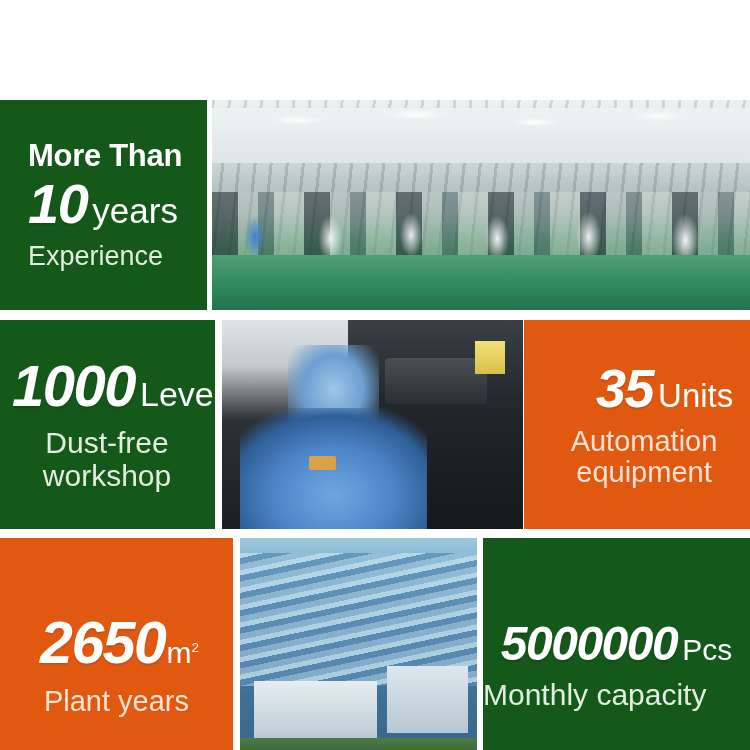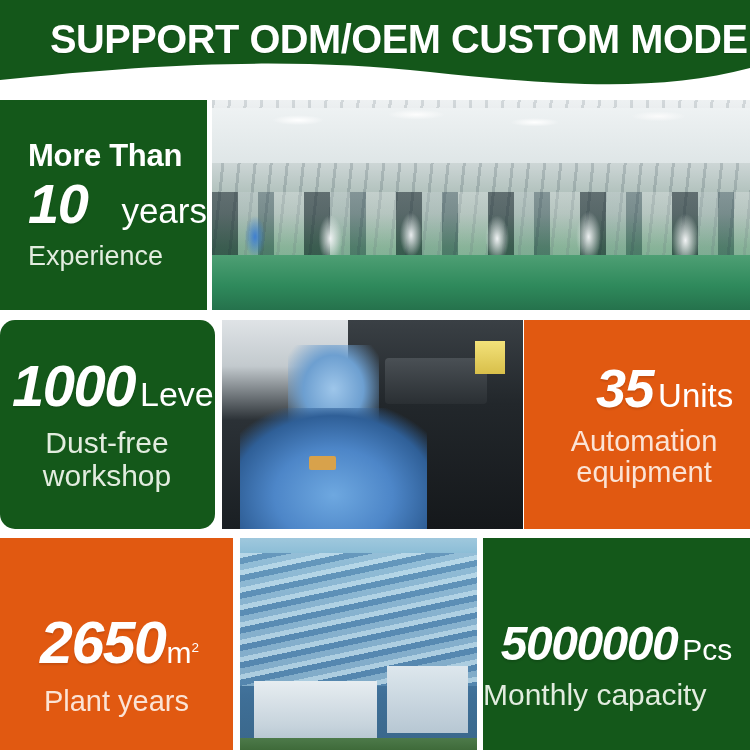--- a/index.html
+++ b/index.html
@@ -68,21 +68,20 @@
     font-size: 31px;
     font-weight: bold;
     line-height: 36px;
     letter-spacing: -0.3px;
   }
   .stat-main {
     display: flex;
     align-items: baseline;
     line-height: 1;
     white-space: nowrap;
-    justify-content: space-between;
   }
   .stat-num {
     color: #ffffff;
     font-weight: bold;
     font-style: italic;
     letter-spacing: -1.5px;
     line-height: 1;
     text-shadow: 0 2px 2px rgba(0,0,0,0.12);
   }
   .stat-unit {
@@ -100,21 +99,21 @@
   .sup { font-size: 0.45em; vertical-align: super; letter-spacing: 0; }
 
   
   #panel-experience { left: 0; width: 207px; padding-left: 28px; }
   #panel-experience .stat-main { margin-top: 2px; }
   #panel-experience .stat-num  { font-size: 56px; }
   #panel-experience .stat-unit { font-size: 35px; }
   #panel-experience .stat-sub  { font-size: 27px; margin-top: 10px; }
 
   
-  #panel-dustfree { left: 0; width: 215px; padding-left: 12px; border-radius: 15px; }
+  #panel-dustfree { left: 0; width: 215px; padding-left: 12px; }
   #panel-dustfree .stat-main   { justify-content: flex-start; }
   #panel-dustfree .stat-num    { font-size: 58px; }
   #panel-dustfree .stat-unit   { font-size: 34px; }
   #panel-dustfree .stat-sub    { font-size: 30px; margin-top: 12px; text-align: center; width: 190px; }
 
   
   #panel-automation { left: 524px; width: 226px; padding-left: 16px; }
   #panel-automation .stat-main { justify-content: flex-start; padding-left: 26px; }
   #panel-automation .stat-num  { font-size: 54px; margin-left: 30px; }
   #panel-automation .stat-unit { font-size: 33px; }
@@ -234,26 +233,20 @@
   .ph-factory .green-strip {
     position: absolute; left: 0; right: 0; bottom: 14%; height: 8%;
     background: linear-gradient(180deg, #4d7a4a, #35602f);
   }
 </style>
 </head>
 <body>
 
 <div class="infographic">
 
-  <div class="header">
-    <svg class="header-bg" viewBox="0 0 750 92" preserveAspectRatio="none">
-      <path d="M0,0 L750,0 L750,68 C660,92 560,86 430,72 C300,58 170,62 0,80 Z" fill="#14571A"></path>
-    </svg>
-    <div class="header-title">SUPPORT ODM/OEM CUSTOM MODE</div>
-  </div>
 
   <div class="row row-1">
 
     <div class="panel green" id="panel-experience">
       <div class="stat-pre">More Than</div>
       <div class="stat-main">
         <span class="stat-num">10</span>
         <span class="stat-unit">years</span>
       </div>
       <div class="stat-sub">Experience</div>

